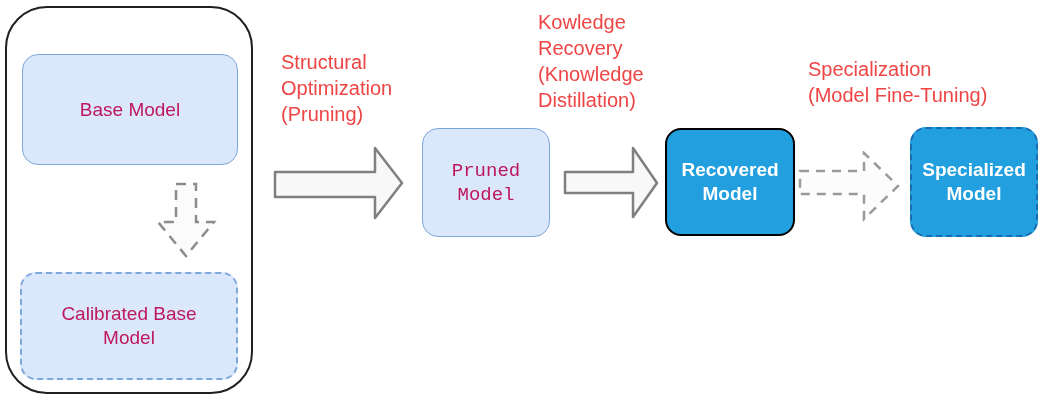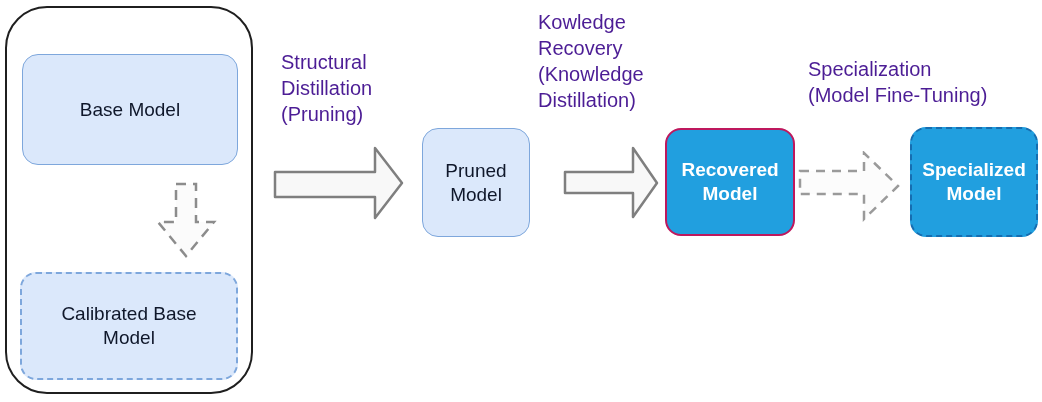--- a/index.html
+++ b/index.html
@@ -22,47 +22,47 @@
   }
   .node {
     position: absolute;
     box-sizing: border-box;
     display: flex;
     align-items: center;
     justify-content: center;
     text-align: center;
     font-size: 19px;
     line-height: 24px;
-    color: #0f172a;
+    color: #be185d;
     white-space: pre-line;
   }
   .node-light {
     background: #dbe8fb;
     border: 1.5px solid #7ea7dc;
     border-radius: 16px;
   }
   .node-light.dashed {
     border: 2px dashed #7ea7dc;
   }
   .node-accent {
     background: #219fdf;
-    border: 2px solid #be185d;
+    border: 2px solid #000000;
     border-radius: 16px;
     color: #ffffff;
     font-weight: 700;
   }
   .node-accent.dashed {
     border: 2.5px dashed #166db0;
     text-align: center;
   }
   .flow-label {
     position: absolute;
     font-size: 20px;
     line-height: 26px;
-    color: #4c1d95;
+    color: #ef4444;
     white-space: pre-line;
   }
   svg.arrow { position: absolute; display: block; }
 </style>
 </head>
 <body>
 
 <div class="canvas">
 
   <div class="stage-container"></div>
@@ -75,28 +75,28 @@
   <svg class="arrow" style="left:150px; top:182px;" width="74" height="78" viewBox="0 0 74 78">
     <path d="M26,2 H46 V40 H64 L36,74 L8,40 H26 Z" fill="#fbfbfb" stroke="#8c8c8c" stroke-width="2.5" stroke-dasharray="10 7"></path>
   </svg>
 
   <div class="node node-light dashed" style="left:20px; top:272px; width:218px; height:108px;">
     <span>Calibrated Base
 Model</span>
   </div>
 
   <div class="flow-label" style="left:281px; top:49px;">Structural
-Distillation
+Optimization
 (Pruning)</div>
 
   <svg class="arrow" style="left:273px; top:146px;" width="132" height="75" viewBox="0 0 132 75">
     <path d="M2,26 H102 V2 L129,37 L102,72 V51 H2 Z" fill="#f8f8f8" stroke="#7f7f7f" stroke-width="2.5" stroke-linejoin="round"></path>
   </svg>
 
-  <div class="node node-light" style="left:422px; top:128px; width:108px; height:109px;">
+  <div class="node node-light" style="left:422px; top:128px; width:128px; height:109px;font-family:Liberation Mono, monospace;">
     <span>Pruned
 Model</span>
   </div>
 
   <div class="flow-label" style="left:538px; top:9px;">Kowledge
 Recovery
 (Knowledge
 Distillation)</div>
 
   <svg class="arrow" style="left:563px; top:146px;" width="97" height="74" viewBox="0 0 97 74">

